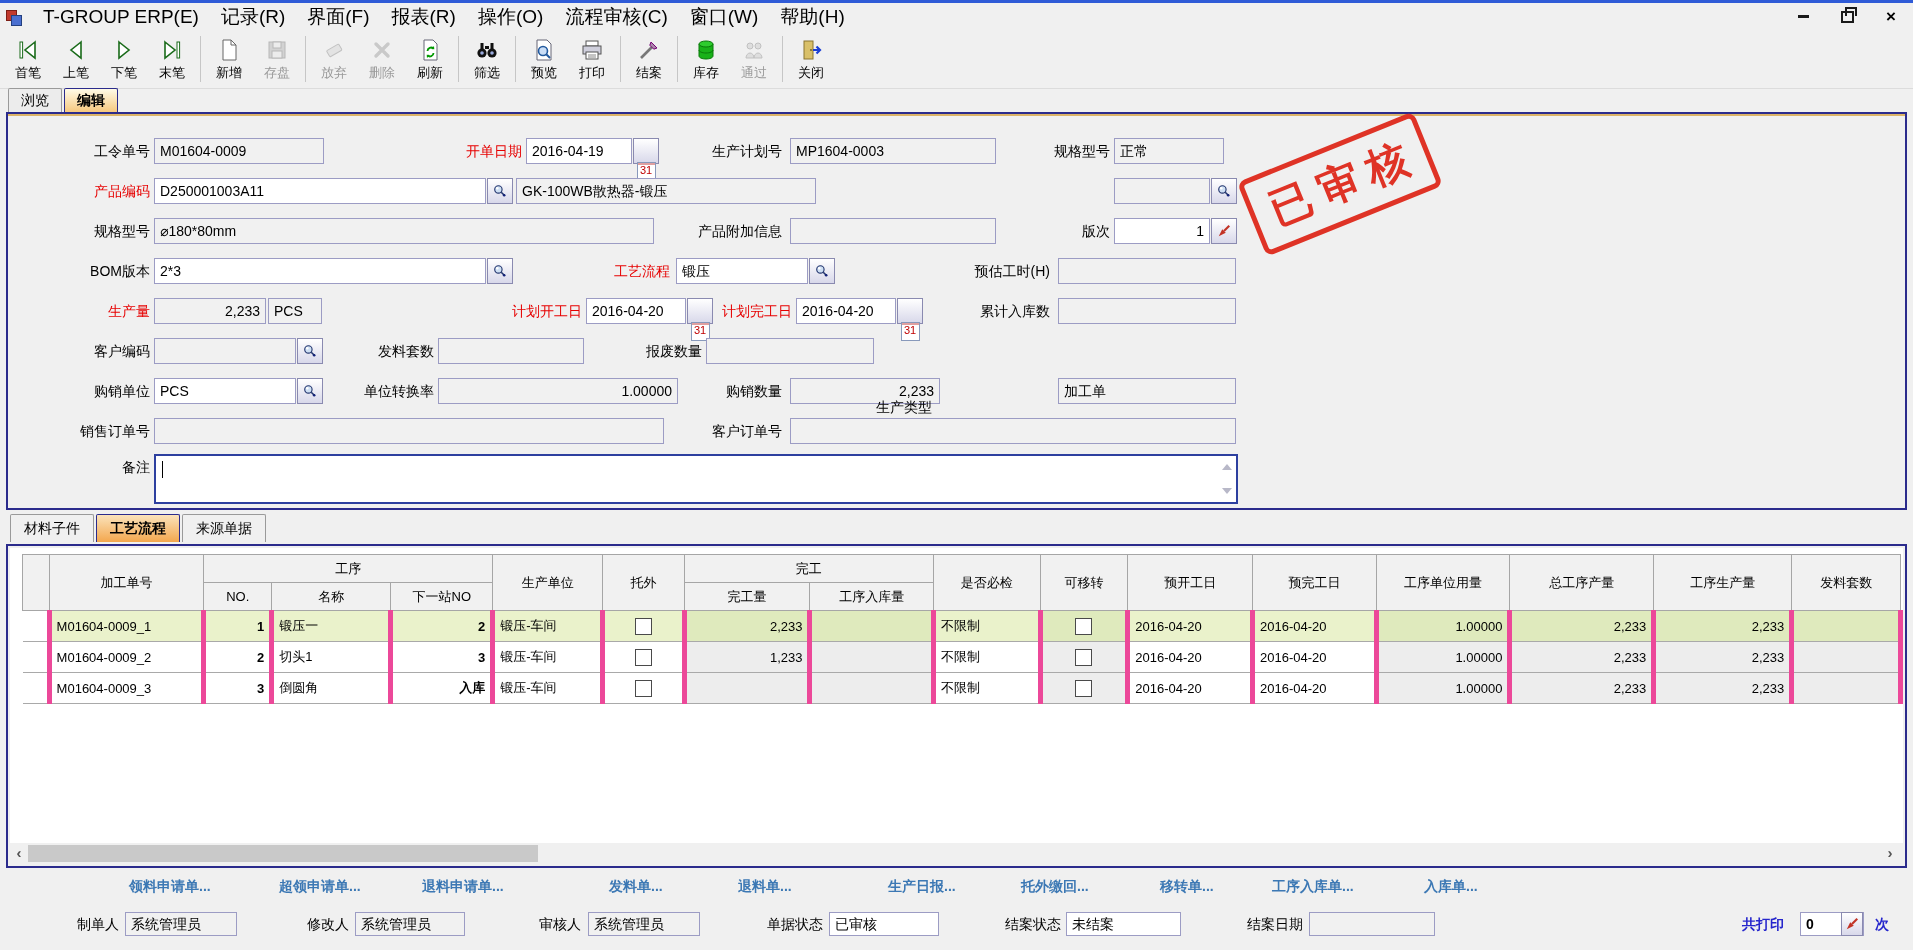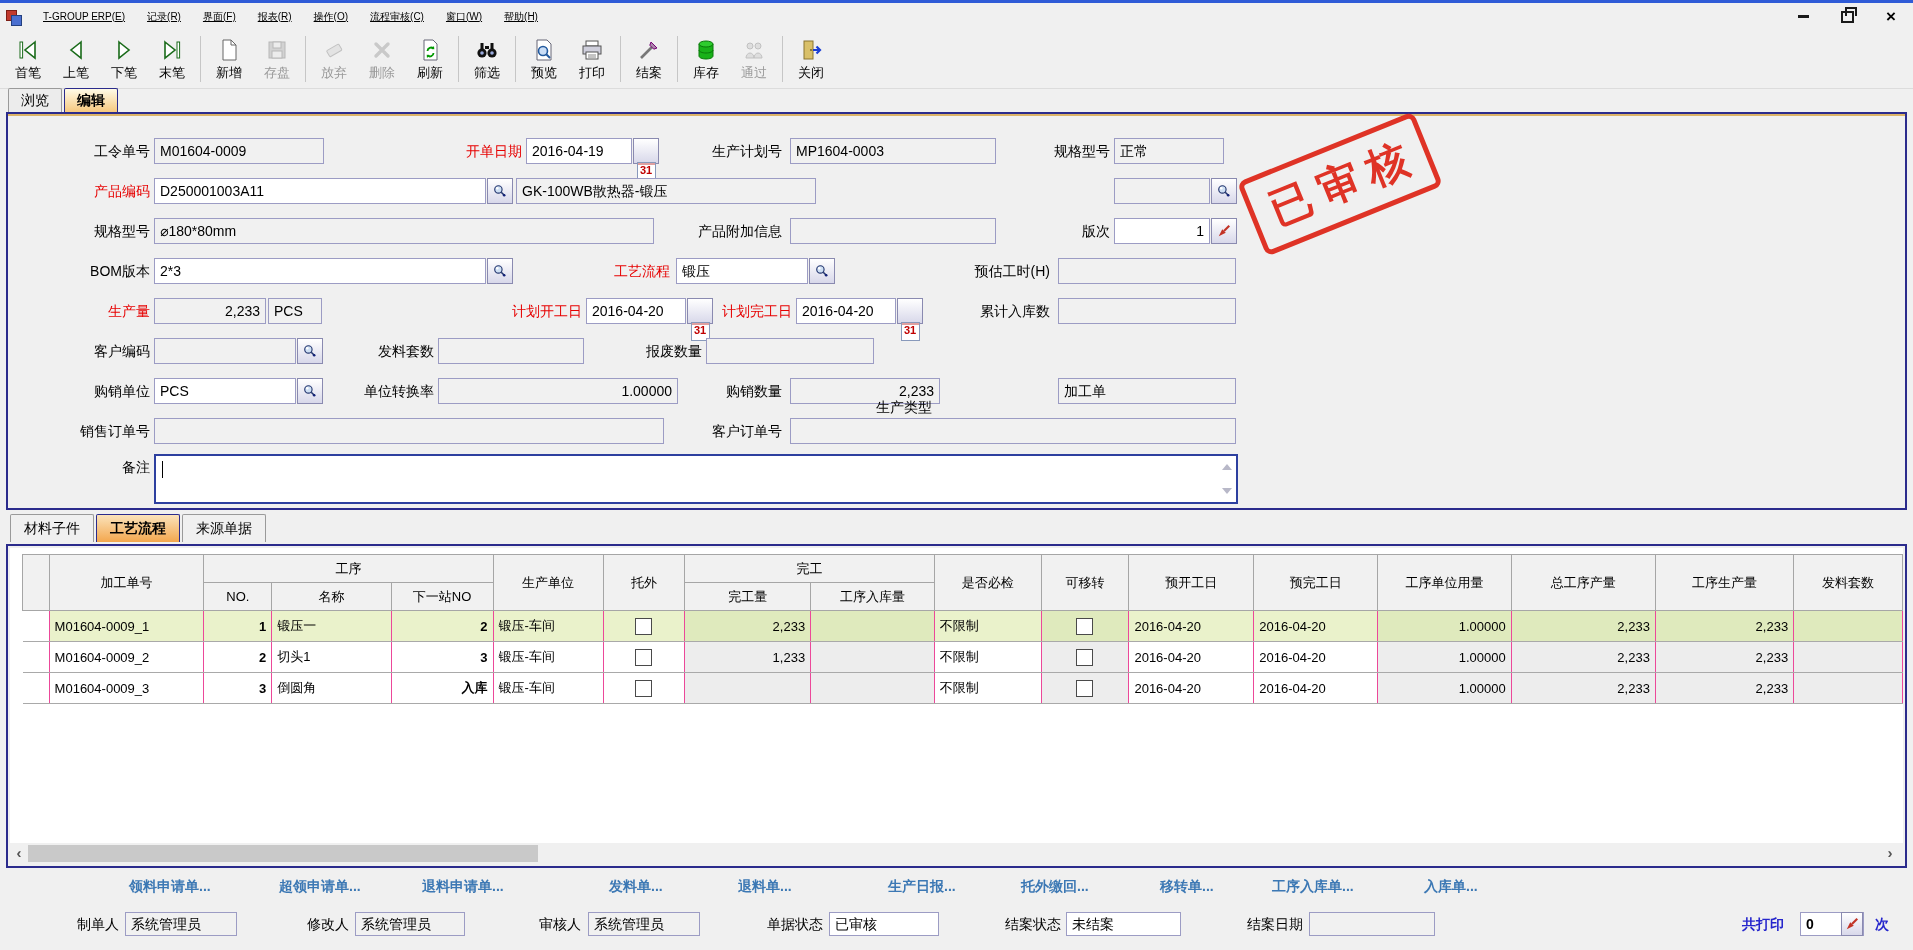--- a/index.html
+++ b/index.html
@@ -5,21 +5,21 @@
   html,body{margin:0;padding:0;background:#d8d8d8;}
   #screen{position:relative;width:1913px;height:950px;background:#f0f0f0;overflow:hidden;
           font-family:"Liberation Sans","DejaVu Sans",sans-serif;color:#000;}
   
   .topstrip{position:absolute;top:0;left:0;right:0;height:3px;background:#2f5bd7;}
   .menubar{position:absolute;top:3px;left:0;right:0;height:27px;display:flex;align-items:center;padding-left:6px;}
   .appicon{position:relative;width:18px;height:16px;margin-right:8px;display:inline-block;}
   .appicon .sq1{position:absolute;left:0;top:1px;width:9px;height:9px;background:#c23a2e;border:1px solid #7d1f17;}
   .appicon .sq2{position:absolute;left:5px;top:6px;width:9px;height:9px;background:#4a6fd0;border:1px solid #24407f;}
   .menuitems{display:flex;}
-  .menu-item{padding:0 11px;font-size:10px;line-height:24px;white-space:nowrap;cursor:default;text-decoration:underline;}
+  .menu-item{padding:0 11px;font-size:19px;line-height:24px;white-space:nowrap;cursor:default;}
   .winctl{margin-left:auto;margin-right:14px;display:flex;gap:28px;align-items:center;}
   .wbtn{display:flex;align-items:center;justify-content:center;width:16px;height:16px;cursor:default;}
   .minus{width:11px;height:3px;background:#1a1a1a;}
   .rest{position:relative;width:9px;height:8px;border:2px solid #1a1a1a;background:transparent;}
   .rest::before{content:'';position:absolute;left:2px;top:-6px;width:8px;height:7px;border:2px solid #1a1a1a;border-bottom:none;}
   .xx{font-size:17px;font-weight:bold;line-height:16px;}
   
   .toolbar{position:absolute;top:30px;left:0;right:0;height:58px;display:flex;align-items:center;padding-left:4px;border-bottom:1px solid #dcdcdc;}
   .tbtn{width:48px;height:54px;display:flex;flex-direction:column;align-items:center;justify-content:center;gap:1px;font-size:13px;cursor:default;}
   .tbtn .ticon{height:26px;display:flex;align-items:center;}
@@ -32,39 +32,39 @@
   .vtab.active{background:linear-gradient(#fffbe8,#f6c87e);border-color:#2b2b8c;font-weight:bold;position:relative;z-index:3;}
   
   .mainpanel{position:absolute;top:112px;left:6px;width:1901px;height:398px;border:2px solid #2b2b8c;background:#f0f0f0;box-sizing:border-box;}
   .mainpanel::before{content:'';position:absolute;left:0;right:0;top:0;height:2px;background:#dcb468;}
   .flb{position:absolute;width:300px;text-align:right;height:26px;line-height:26px;font-size:14px;white-space:nowrap;}
   .flb.red{color:#e60000;}
   .ffld{position:absolute;height:26px;border:1px solid #9c9cc4;background:#f1f1f1;font-size:14px;line-height:24px;padding:0 5px;box-sizing:border-box;overflow:hidden;white-space:nowrap;}
   .ffld.white{background:#fff;}
   .ffld.ra{text-align:right;}
   .fbtn{position:absolute;width:26px;height:26px;border:1px solid #8a8ab0;background:linear-gradient(#ffffff,#d8d8ea);display:flex;align-items:center;justify-content:center;box-sizing:border-box;cursor:default;}
-  .cal31{font-size:11px;color:#c00000;font-weight:bold;border:1px solid #8899bb;background:#fff;width:17px;height:17px;line-height:15px;text-align:center;box-shadow:inset 0 2px 0 #e0a0a0;margin-top:40px;}
+  .cal31{font-size:11px;color:#c00000;font-weight:normal;border:1px solid #8899bb;background:#fff;width:17px;height:17px;line-height:15px;text-align:center;box-shadow:inset 0 2px 0 #e0a0a0;margin-top:40px;}
   .remarkbox{position:absolute;border:2px solid #2d3f9f;background:#fff;box-sizing:border-box;}
   .remarkbox .cursor{position:absolute;left:6px;top:5px;width:1px;height:17px;background:#000;}
   .chevu,.chevd{position:absolute;right:4px;width:0;height:0;border-left:5px solid transparent;border-right:5px solid transparent;}
   .chevu{top:8px;border-bottom:6px solid #b8b8c8;}
   .chevd{bottom:8px;border-top:6px solid #b8b8c8;}
   
   .stamp{position:absolute;left:1237px;top:30px;width:190px;height:80px;border:5px solid #df3326;border-radius:8px;
          color:#df3326;font-size:42px;font-weight:bold;letter-spacing:10px;display:flex;align-items:center;justify-content:center;
          transform:rotate(-22deg);padding-left:8px;box-sizing:border-box;}
   
   .detailtabs{position:absolute;top:514px;left:10px;height:30px;display:flex;}
   .dtab{padding:0 13px;height:27px;line-height:26px;border:1px solid #9a9a9a;border-bottom:none;background:#f0f0f0;margin-right:2px;font-size:14px;border-radius:2px 2px 0 0;cursor:default;}
   .dtab.active{background:linear-gradient(#fbe3bb,#f3a74e);border:1px solid #2b2b8c;border-bottom:none;font-weight:bold;position:relative;z-index:3;}
   .gridpanel{position:absolute;top:544px;left:6px;width:1901px;height:324px;border:2px solid #2b2b8c;background:#f0f0f0;box-sizing:border-box;}
   .gridwrap{position:absolute;left:2px;top:2px;right:2px;bottom:23px;background:#fff;overflow:hidden;}
   table.grid{border-collapse:collapse;table-layout:fixed;background:#fff;font-size:13px;margin:6px 0 0 12px;}
   table.grid th{background:#f1f1f1;border:1px solid #a6a6a6;font-weight:normal;height:27px;padding:0 2px;font-size:13px;white-space:nowrap;overflow:hidden;}
-  table.grid td{border-right:1px solid #ec4899;border-bottom:1px solid #a9a9a9;height:30px;padding:0 5px;white-space:nowrap;overflow:hidden;background:#fff;}
+  table.grid td{border-right:5px solid #ec4899;border-bottom:1px solid #a9a9a9;height:30px;padding:0 5px;white-space:nowrap;overflow:hidden;background:#fff;}
   table.grid td.ra{text-align:right;}
   table.grid td.ctr{text-align:center;}
   table.grid td.b{font-weight:bold;}
   table.grid tr.hl td{background:#eaf2cb;}
   table.grid td.ro{background:#ededed;}
   table.grid tr.hl td.ro{background:#dfeabd;}
   table.grid td.selcell{background:#b4b4b4;}
   .cbx{display:inline-block;width:15px;height:15px;background:#fff;border:1px solid #4a4a4a;vertical-align:middle;}
   .hscroll{position:absolute;left:2px;right:2px;bottom:2px;height:21px;background:#f0f0f0;}
   .harrow{position:absolute;top:0;width:18px;height:21px;text-align:center;line-height:20px;color:#555;font-size:15px;font-weight:bold;cursor:default;}

